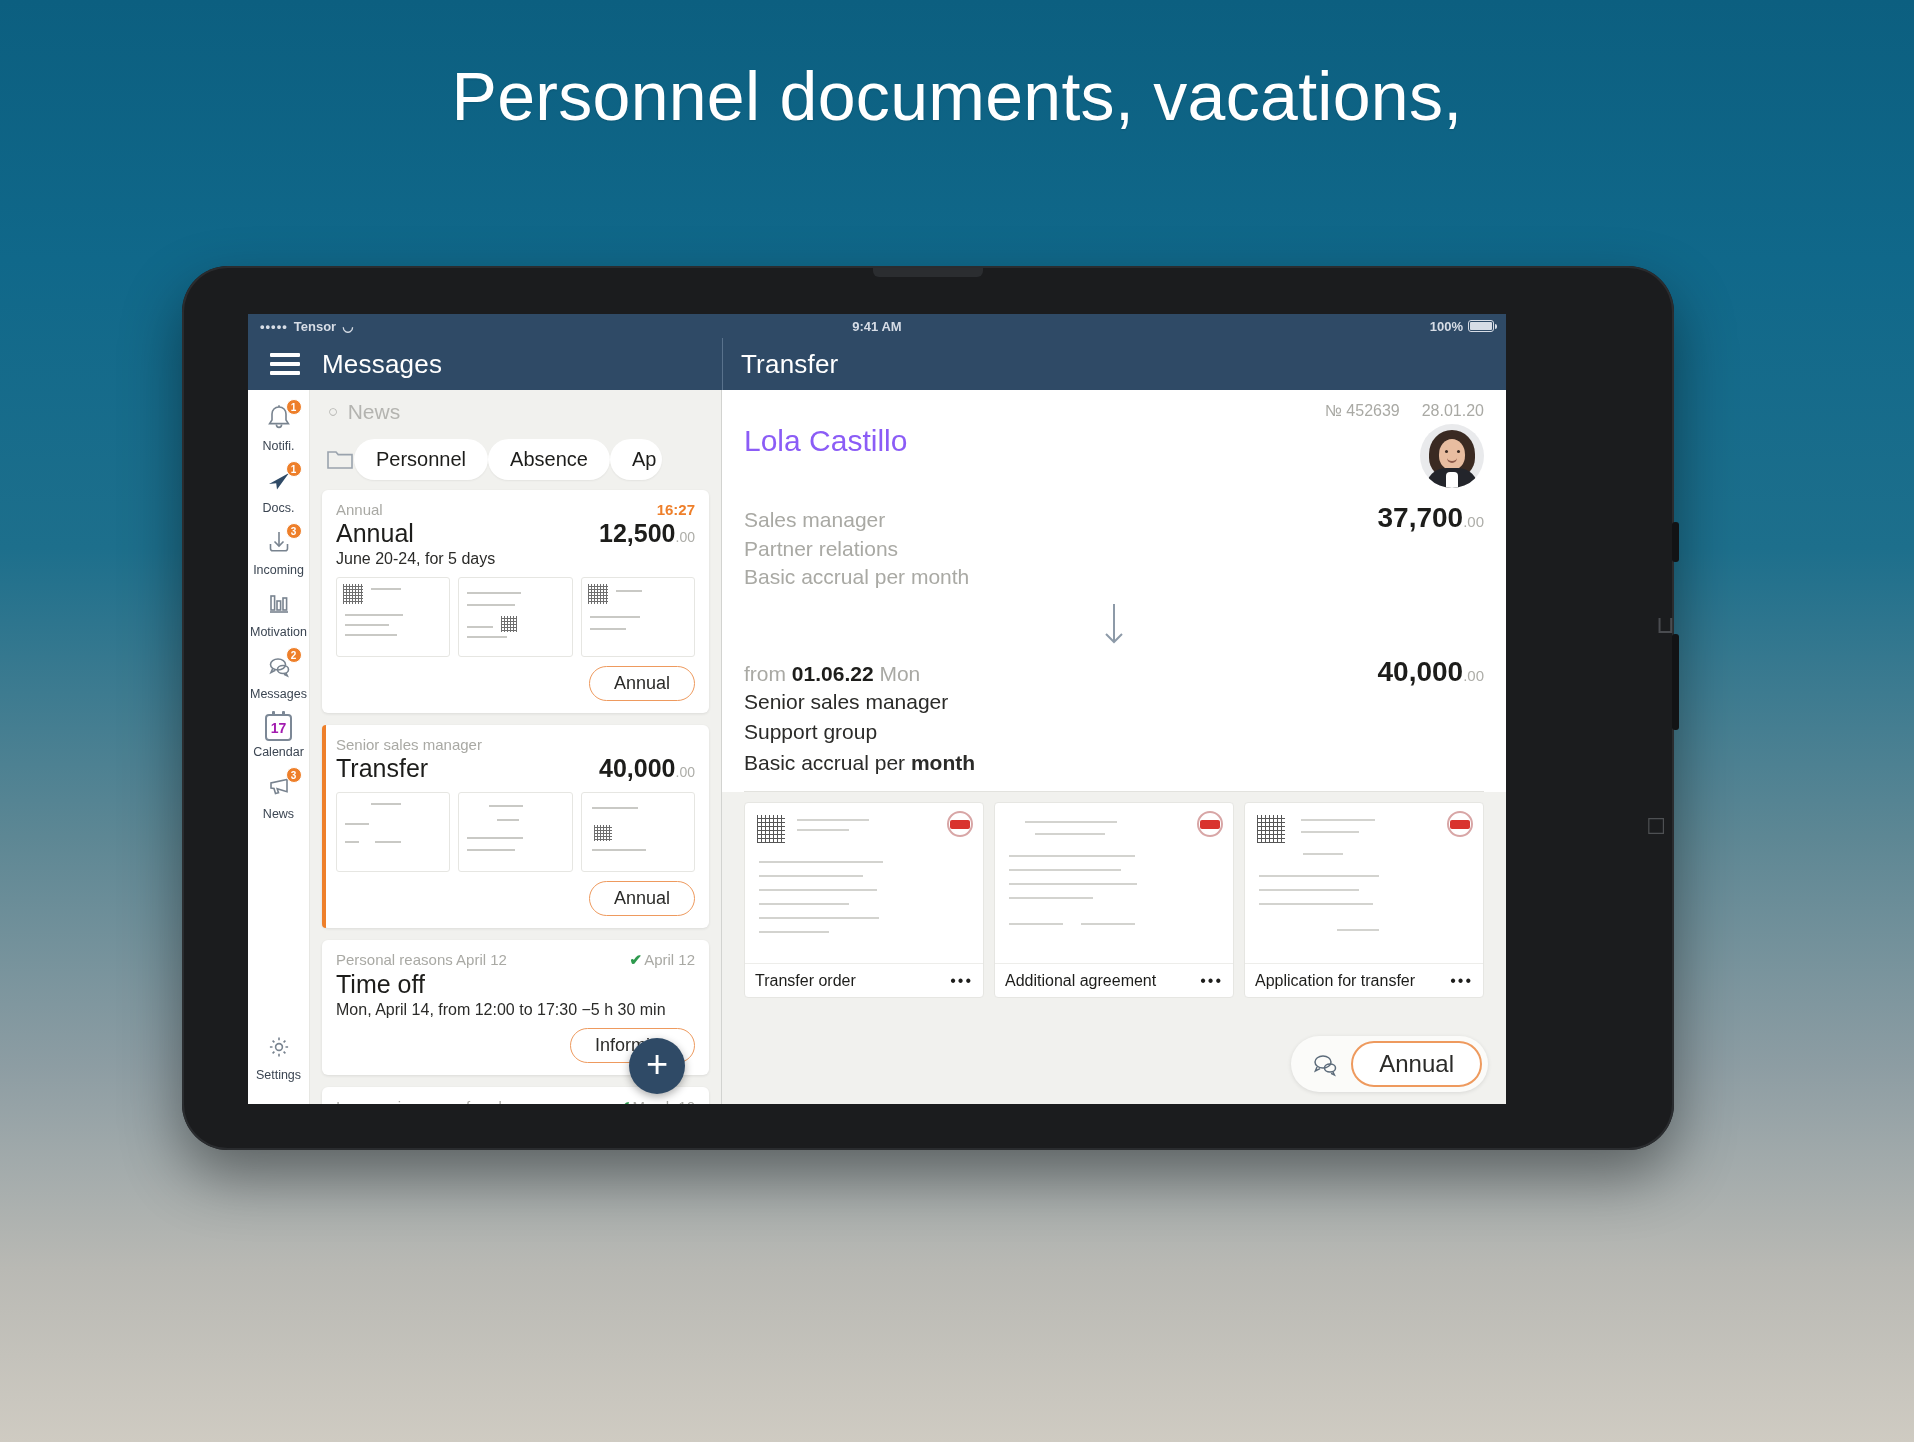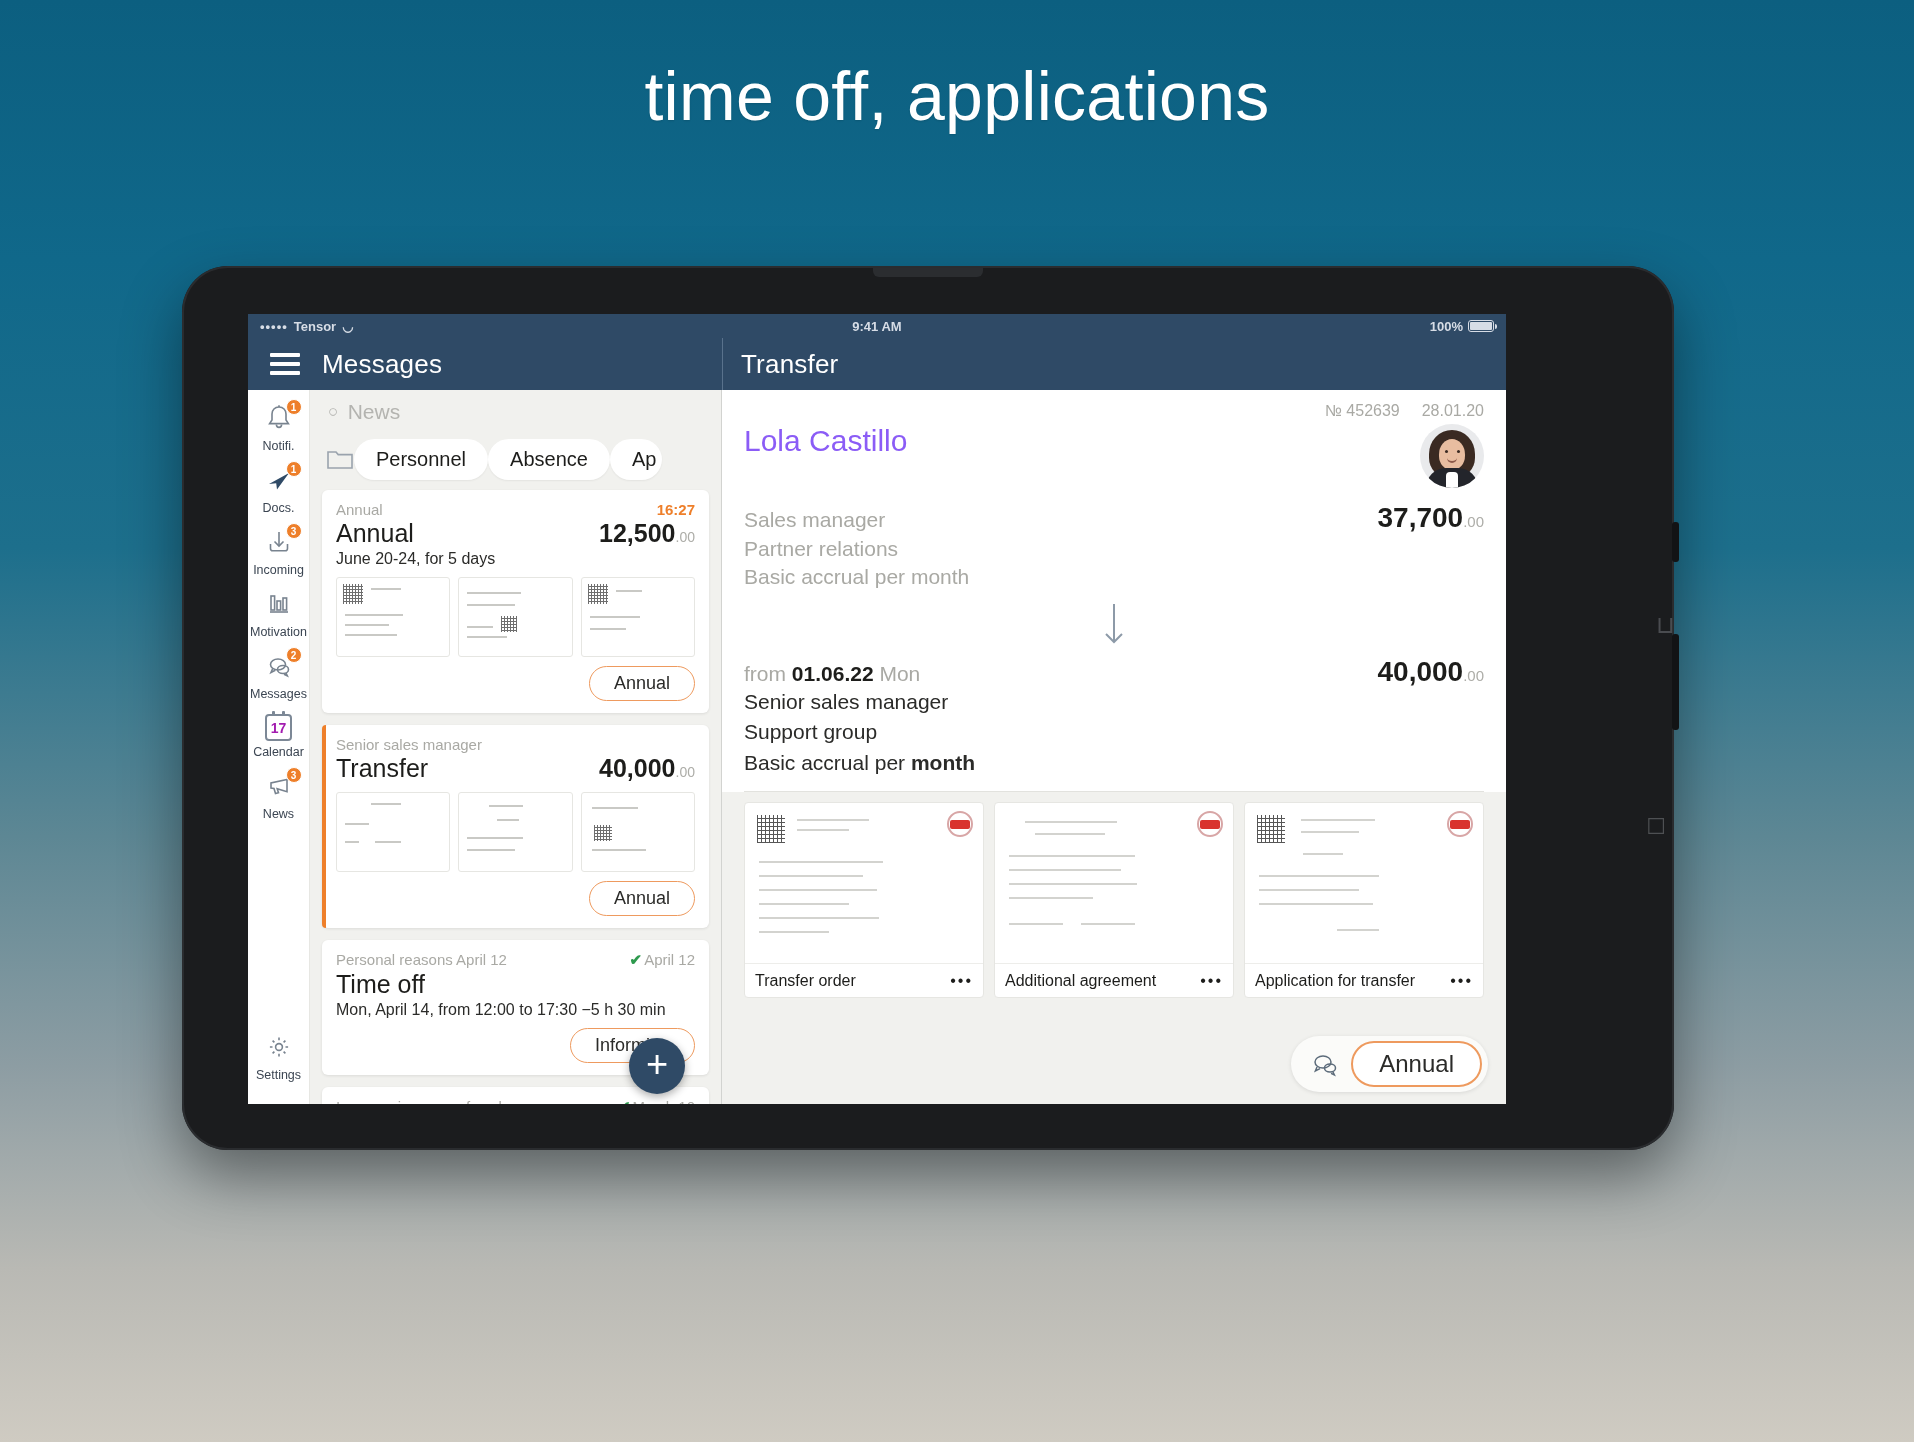--- a/index.html
+++ b/index.html
@@ -213,21 +213,21 @@
                  background: #fbfbf9; border-radius: 30px; padding: 5px 6px 5px 18px;
                  box-shadow: 0 1px 4px rgba(0,0,0,.10); }
   .chat-ico svg { width: 32px; height: 28px; display: block; }
   .annual-btn { border: 2px solid #ee9a5e; border-radius: 26px; padding: 7px 26px;
                 font-size: 24px; color: #2b2b29; background: #fff; }
 </style>
 </head>
 <body>
 
 <div class="headline">
-  <div>time off, applications</div>
+  <div>Personnel documents, vacations,</div>
 </div>
 
 <div class="tablet">
   <div class="tablet-notch"></div>
   <div class="btn-side btn-b"></div>
   <div class="btn-side btn-a"></div>
   <div class="jack">⊔</div>
   <div class="icon-side" style="top:548px;">☐</div>
 
   <div class="screen">

